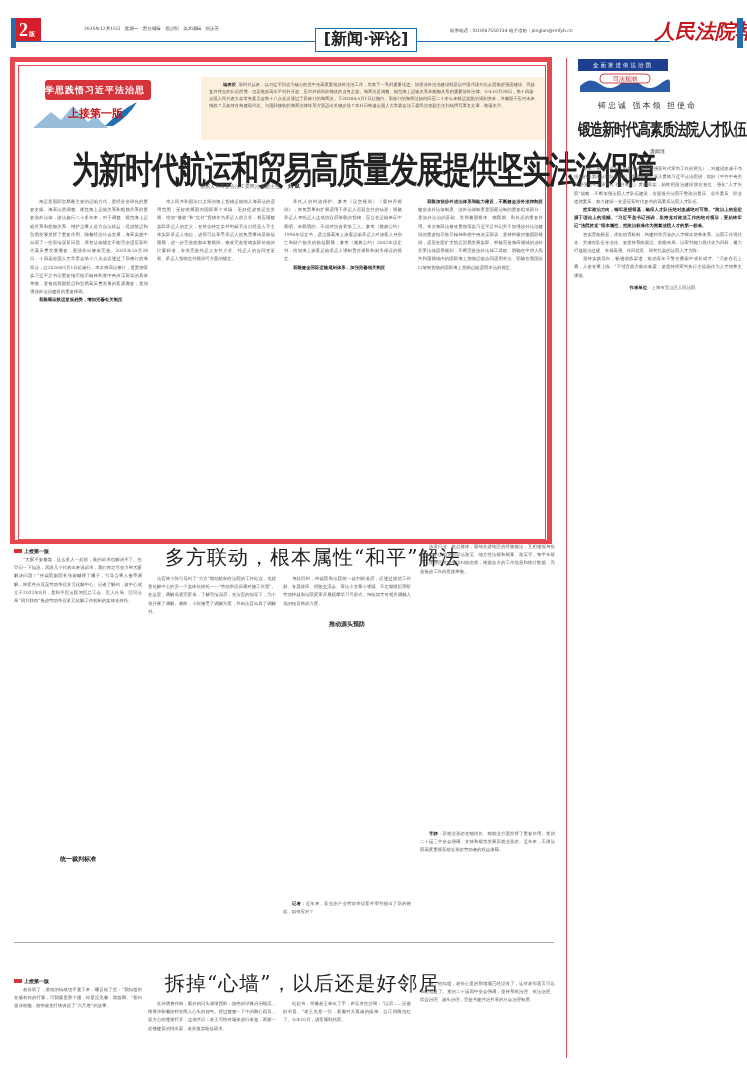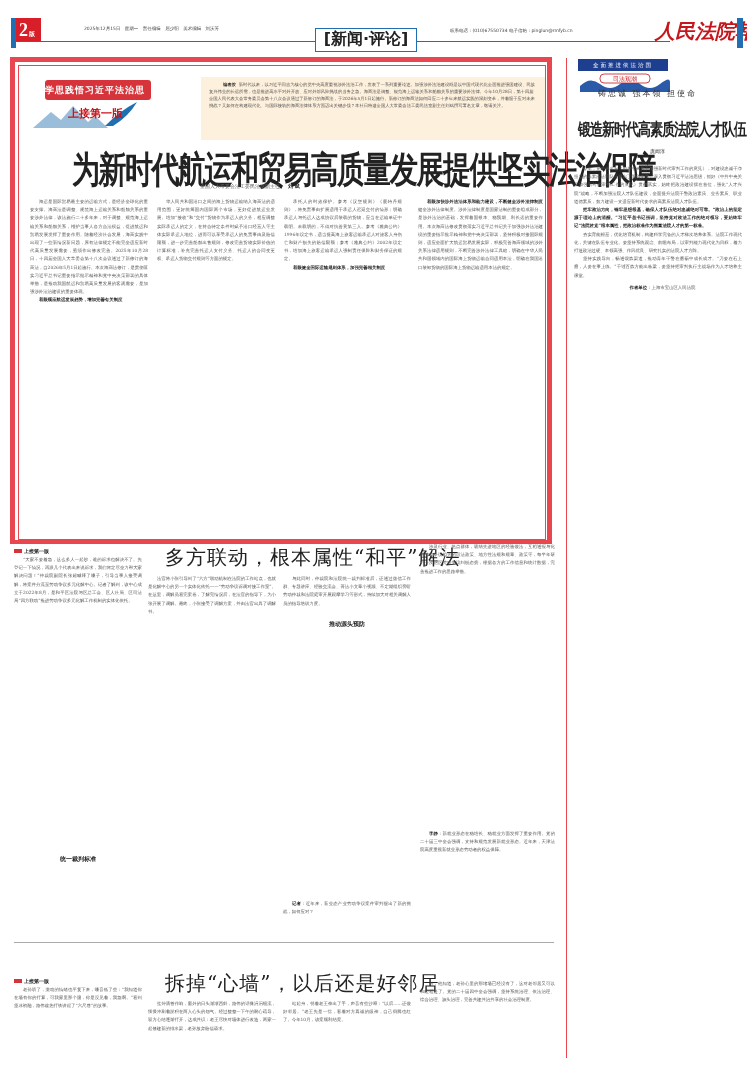--- a/index.html
+++ b/index.html
@@ -23,21 +23,21 @@
 .editor-note{left:201px;top:77px;width:344px;height:63px;background:#fdf0dc;padding:4px 8px;font:4.3px/7px "DejaVu Serif",serif;color:#555;text-indent:14px;overflow:hidden}
 .editor-note b{color:#333}
 .main-title{left:72px;top:146px;width:420px;font:bold 28px "DejaVu Serif",serif;color:#222;letter-spacing:-1.5px;white-space:nowrap;transform:scaleY(1.3);transform-origin:top left}
 .byline{left:200px;top:183px;font:5px "DejaVu Serif",serif;color:#666;white-space:nowrap}
 .byline b{color:#222;margin-left:8px}
 .col{font:4.4px/8.2px "DejaVu Serif",serif;color:#555;text-align:justify;overflow:hidden}
 .col p{text-indent:9px}
 .col b{color:#222}
 .sidebar-tag{left:578px;top:59px;width:90px;height:12px;background:#1e3f8f;color:#fff;font:5.5px "DejaVu Serif",serif;text-align:center;line-height:12px;letter-spacing:2px}
 .sidebar-wave{left:580px;top:72px;width:90px;height:20px}
-.sidebar-kicker{left:598px;top:88px;font:8px "DejaVu Serif",serif;color:#333;letter-spacing:2px;white-space:nowrap}
+.sidebar-kicker{left:598px;top:100px;font:8px "DejaVu Serif",serif;color:#333;letter-spacing:2px;white-space:nowrap}
 .sidebar-title{left:578px;top:118px;font:bold 13px "DejaVu Serif",serif;color:#222;white-space:nowrap;letter-spacing:-1px;transform:scaleY(1.3);transform-origin:top left}
 .sidebar-author{left:650px;top:148px;font:5px "DejaVu Serif",serif;color:#333}
 .vdiv{left:566px;top:58px;width:1px;height:1000px;background:#e8474f}
 .cont-label{font:bold 5px "DejaVu Sans",sans-serif;color:#222;white-space:nowrap}
 .cont-label i{display:inline-block;width:8px;height:4px;background:#d6343a;margin-right:2px;font-style:normal}
 .h2{font:20px "DejaVu Serif",serif;color:#222;white-space:nowrap;letter-spacing:1px}
 .subhead{font:bold 6px "DejaVu Sans",sans-serif;color:#222;text-align:center}
 .divider{height:1px;background:#aaa}
 </style>
 </head>

